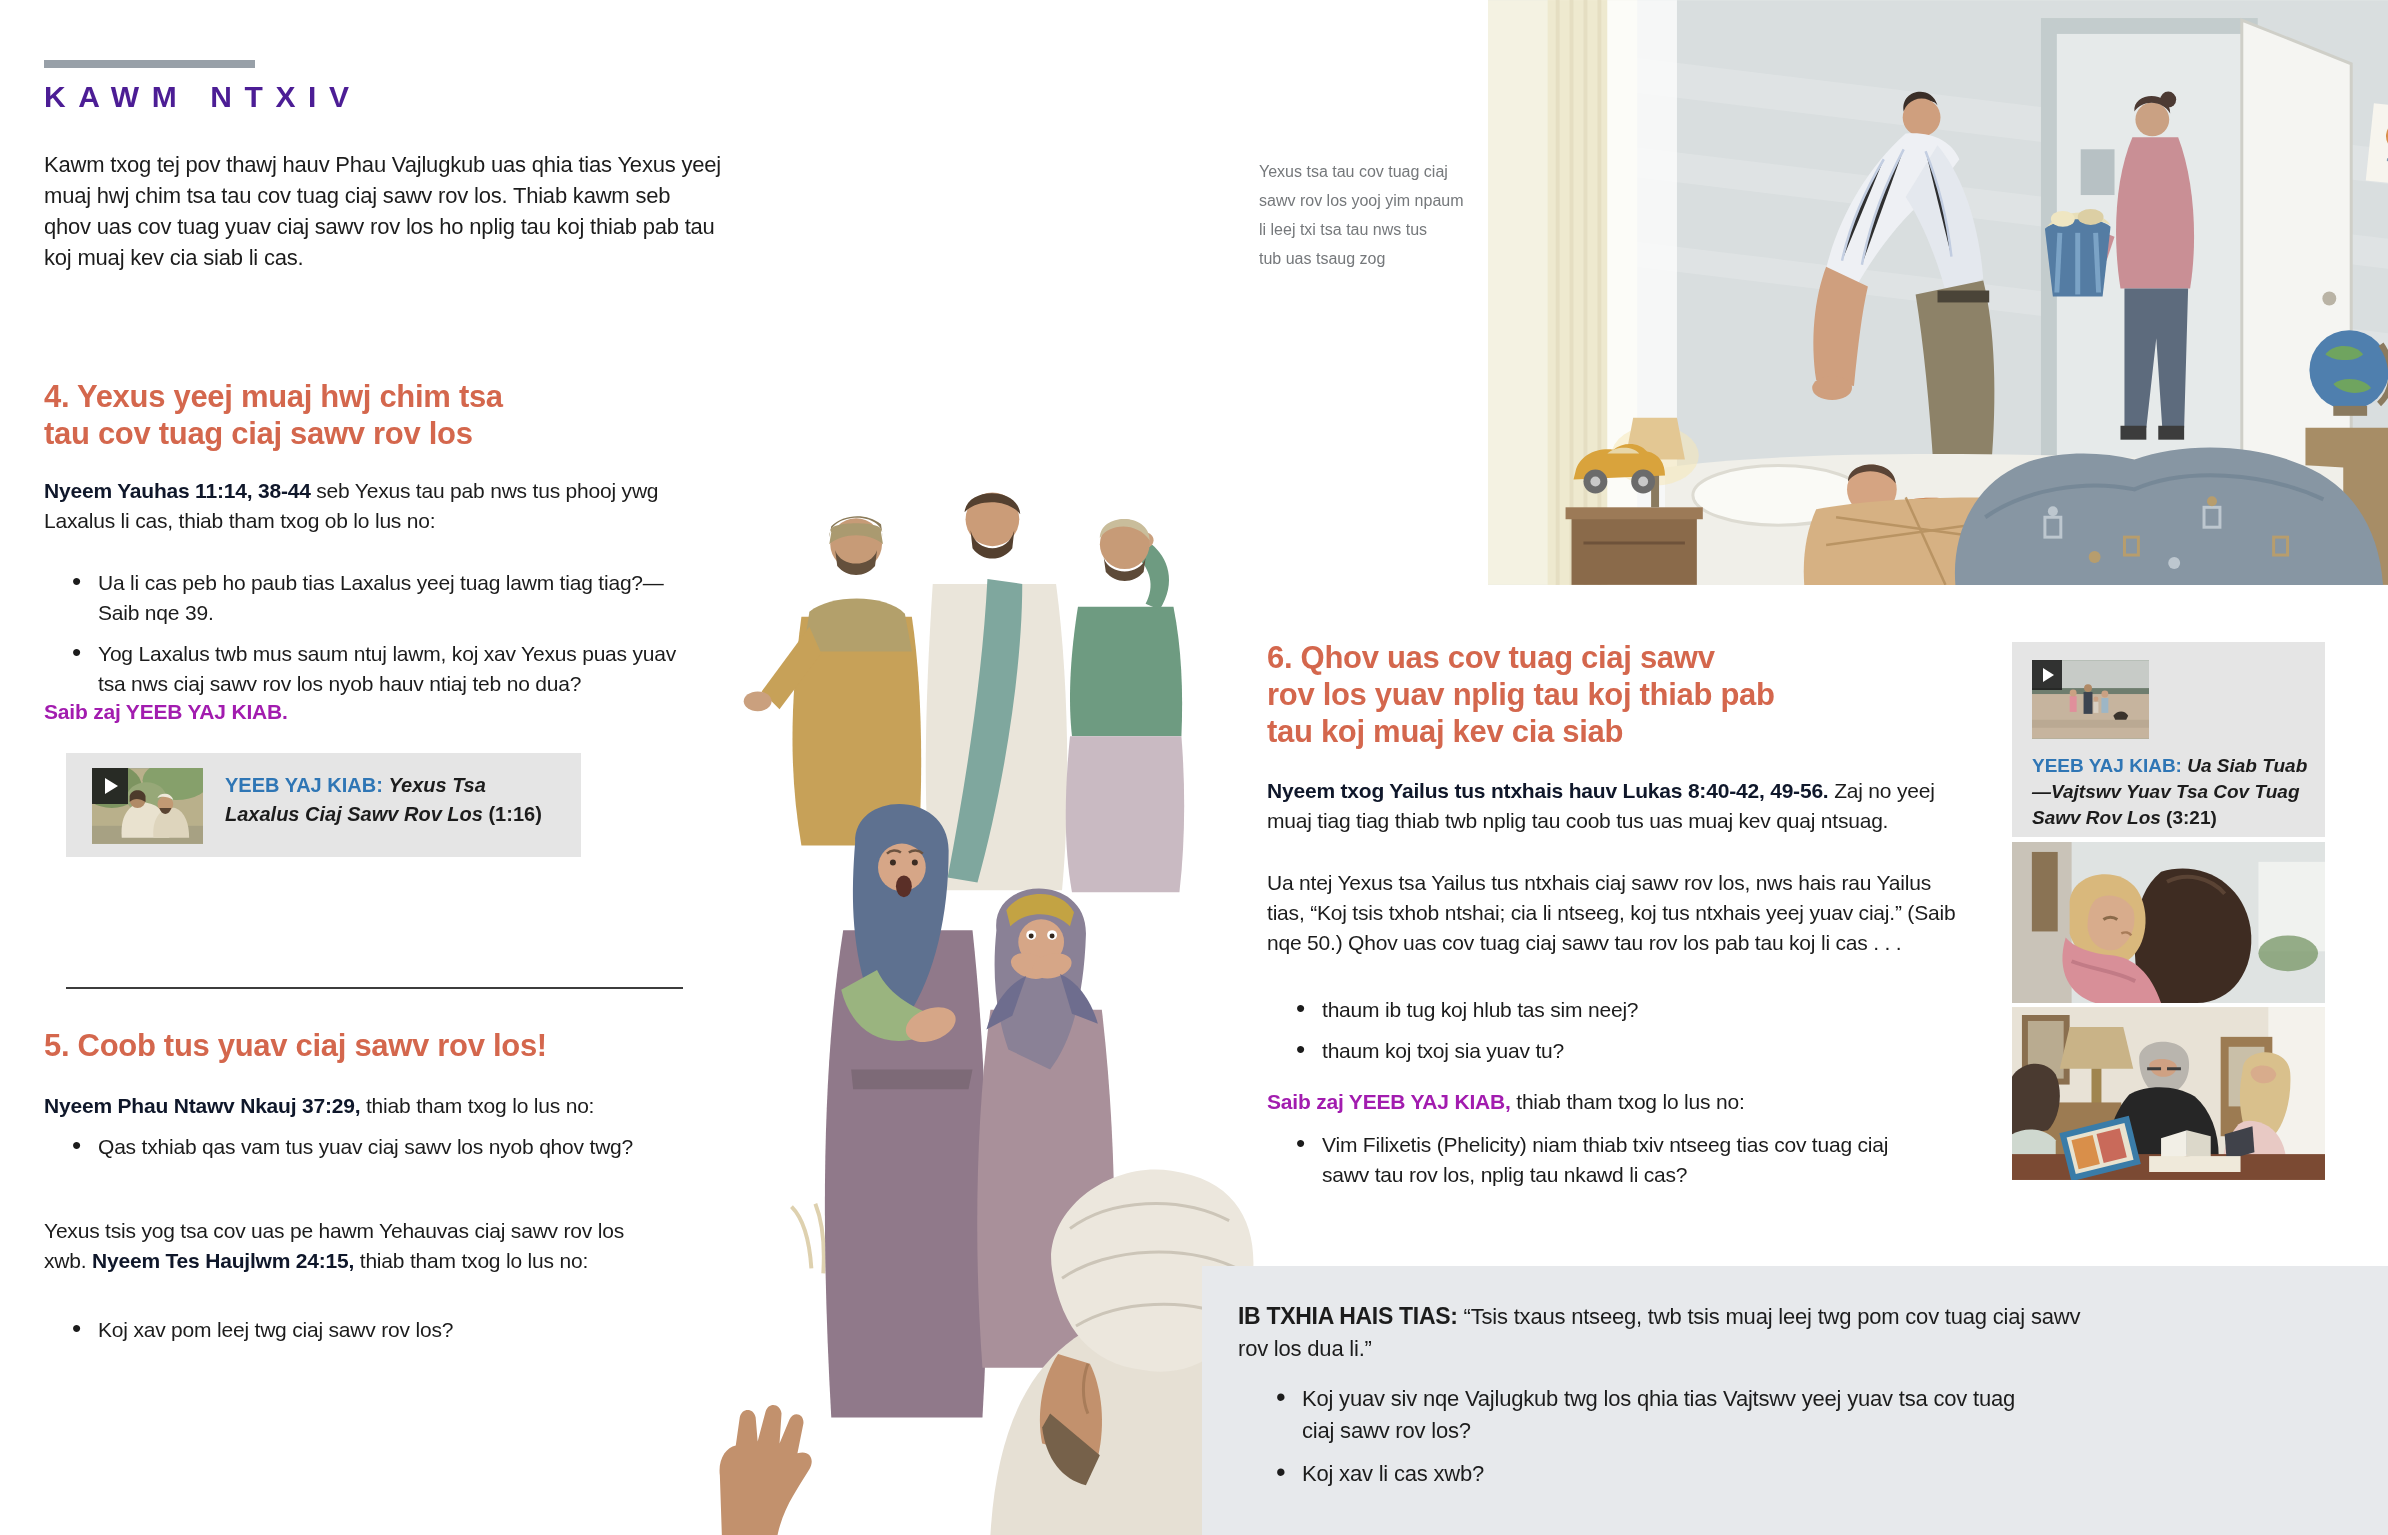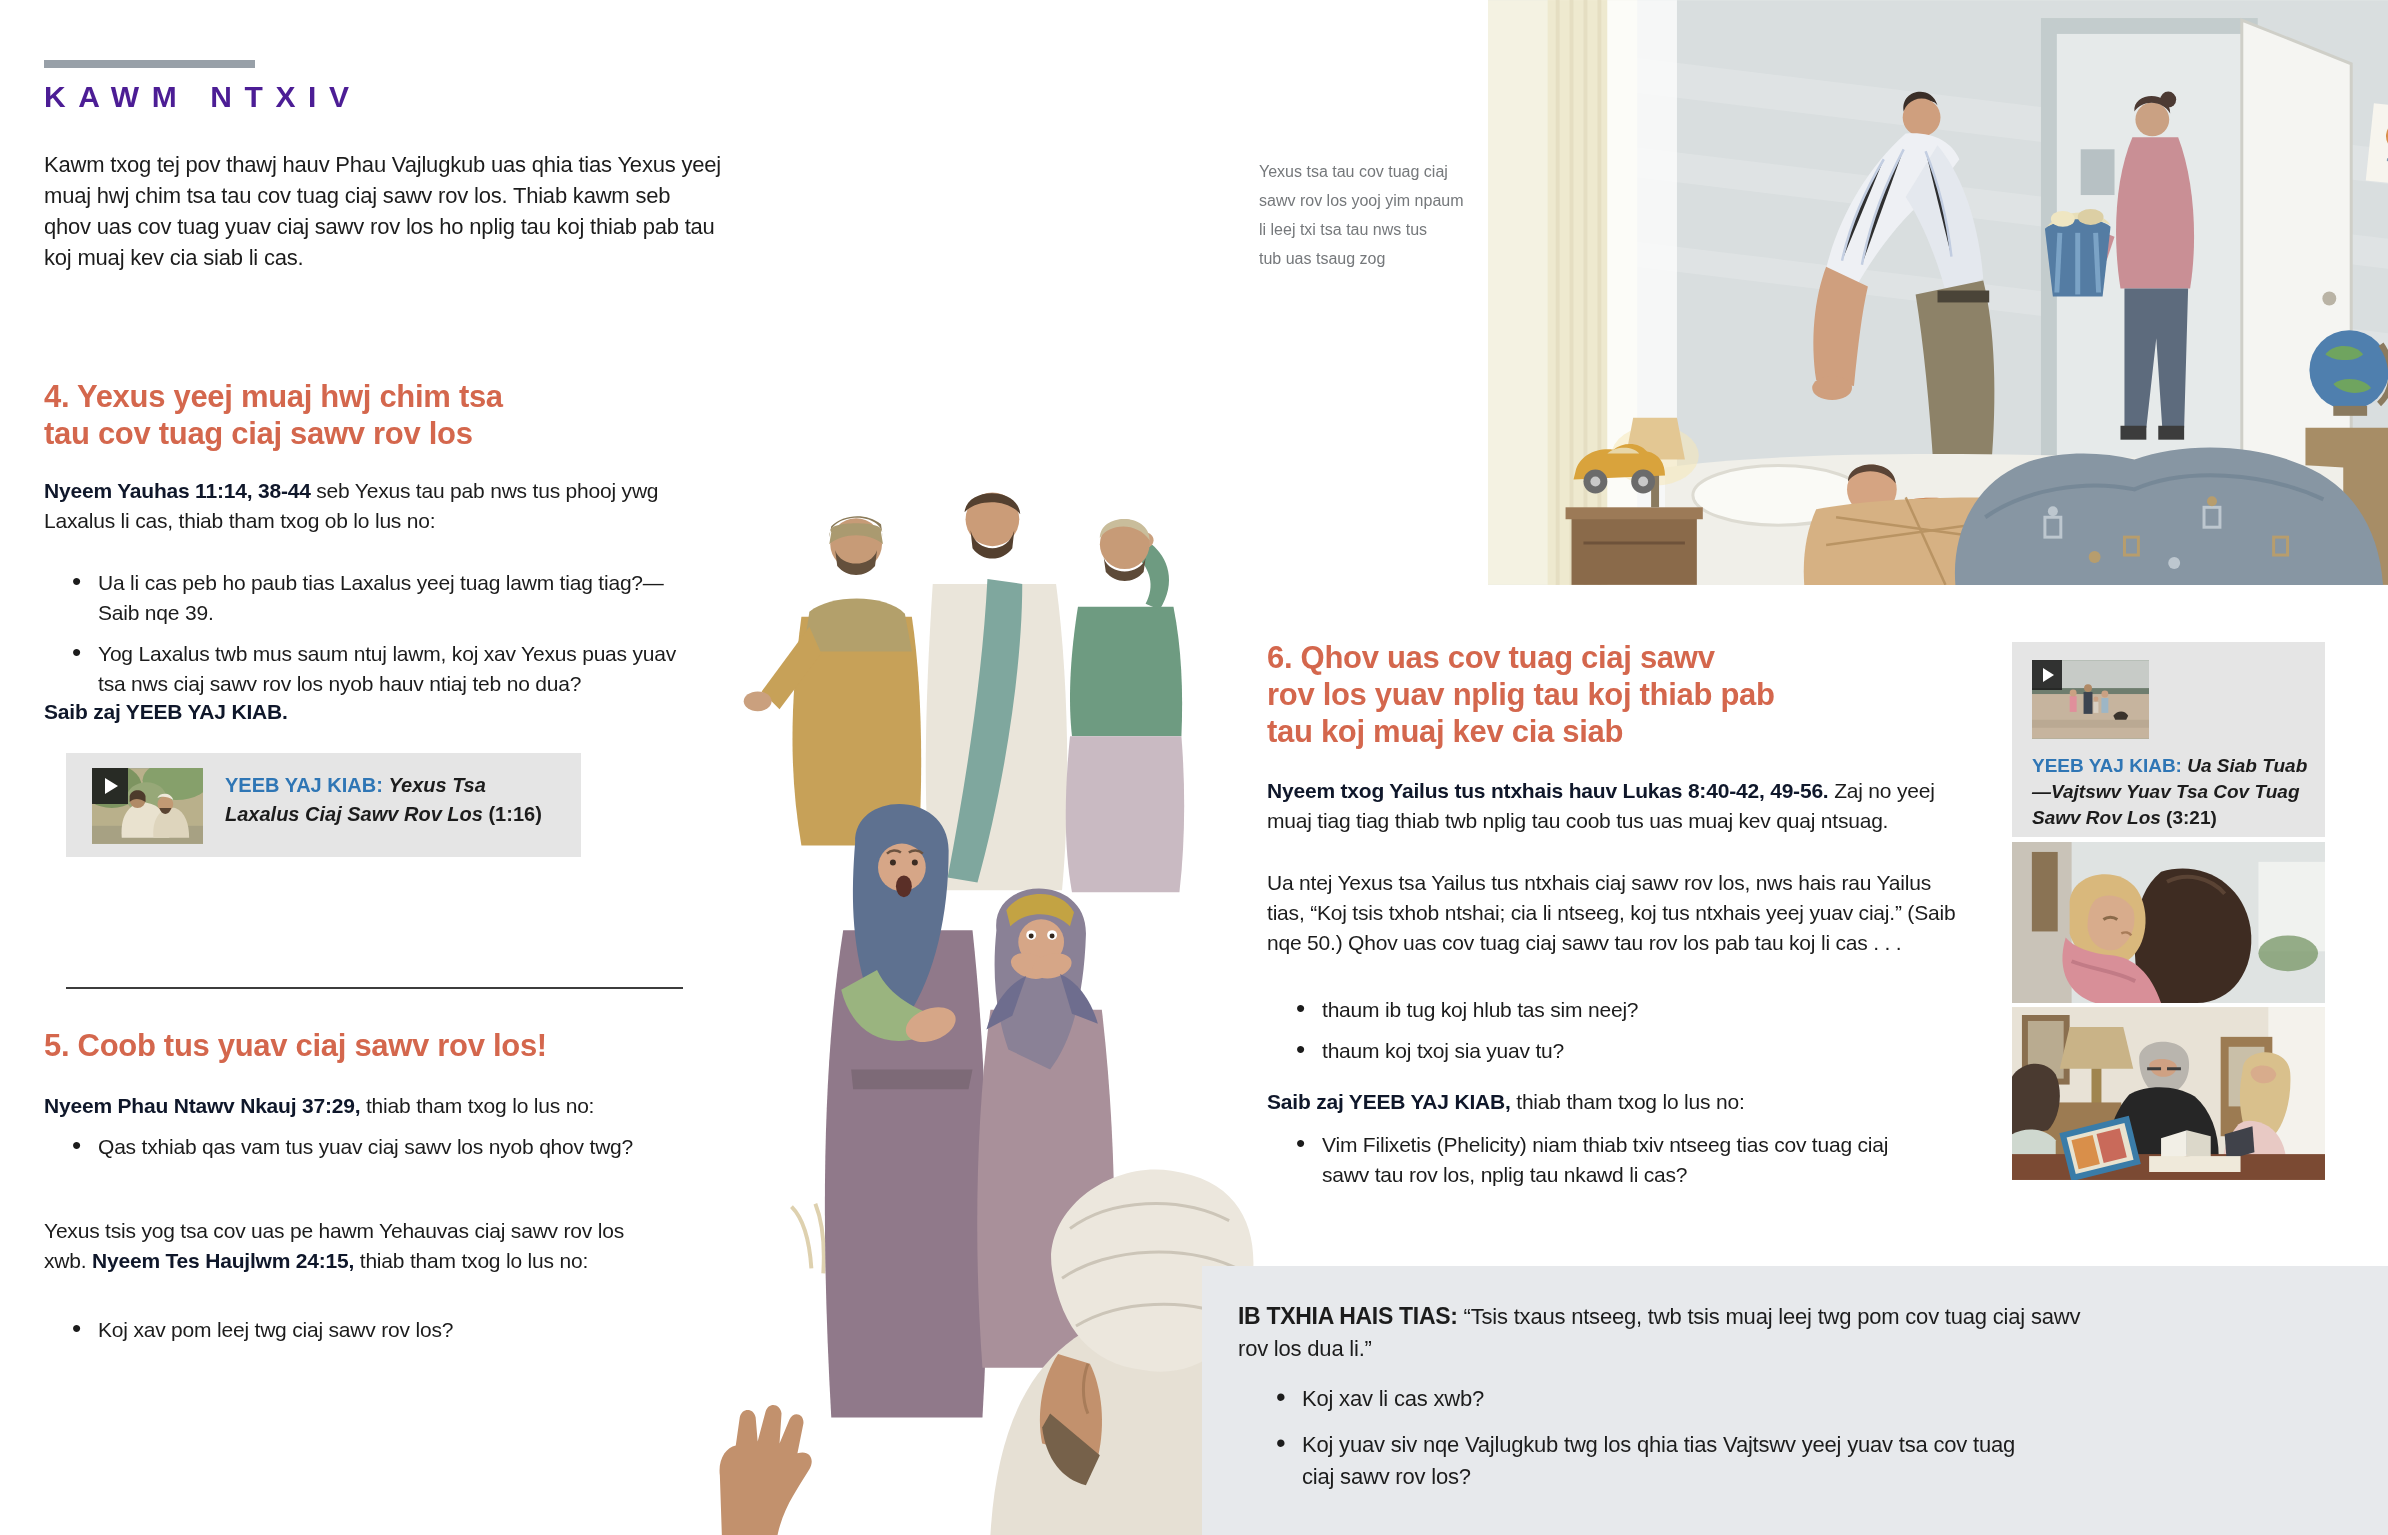--- a/index.html
+++ b/index.html
@@ -2,21 +2,21 @@
 <html><head>
 <meta charset="utf-8">
 <style>
   html,body{margin:0;padding:0;background:#ffffff;}
   .page{position:relative;width:2388px;height:1535px;background:#ffffff;overflow:hidden;
         font-family:"Liberation Sans","DejaVu Sans",sans-serif;color:#1c1c1c;}
   .abs{position:absolute;}
   .body-txt{font-size:21px;line-height:30px;letter-spacing:-0.2px;}
   .h-orange{color:#d4674d;font-weight:bold;font-size:31px;line-height:37px;white-space:pre-line;letter-spacing:-0.3px;}
   .link-orange{color:#0f172a;font-weight:bold;}
-  .link-blue{color:#0f172a;font-weight:bold;}
+  .link-blue{color:#a21caf;font-weight:bold;}
   .eyebrow{color:#4c1d95;font-weight:bold;font-size:30px;letter-spacing:0.42em;}
   .bar{background:#98a0a8;}
   .divider{background:#3c3c3c;}
   ul.dots{list-style:none;margin:0;padding:0;}
   ul.dots li{position:relative;padding-left:28px;margin-bottom:11px;}
   ul.dots li::before{content:"•";position:absolute;left:2px;top:-2px;font-size:1.25em;}
   .img-caption{color:#75787b;font-size:16px;line-height:29px;white-space:pre-line;}
   .videobox{background:#e5e5e5;}
   .vb-caption{font-size:20px;line-height:29px;}
   .vb-caption .lbl{color:#2f76b5;font-weight:bold;}
@@ -414,19 +414,19 @@
       <path d="M214 128 L242 120 L244 146 L216 154 Z" fill="#40424a"></path>
       <rect x="138" y="150" width="92" height="16" fill="#efe9da"></rect>
     </svg>
   </div>
 
   <div class="abs saying" style="left:1202px;top:1266px;width:1186px;height:332px;">
     <p class="abs saying-txt" style="left:36px;top:34px;width:876px;margin:0;">
       <span class="saying-lead">IB TXHIA HAIS TIAS:</span><span> “Tsis txaus ntseeg, twb tsis muaj leej twg pom cov tuag ciaj sawv rov los dua li.”</span>
     </p>
     <ul class="dots abs saying-txt" style="left:72px;top:117px;width:756px;">
+      <li>Koj yuav siv nqe Vajlugkub twg los qhia tias Vajtswv yeej yuav tsa cov tuag ciaj sawv rov los?</li>
       <li style="margin-bottom:14px;">Koj xav li cas xwb?</li>
-      <li>Koj yuav siv nqe Vajlugkub twg los qhia tias Vajtswv yeej yuav tsa cov tuag ciaj sawv rov los?</li>
     </ul>
   </div>
 
 </div>
 
 
 </body></html>

